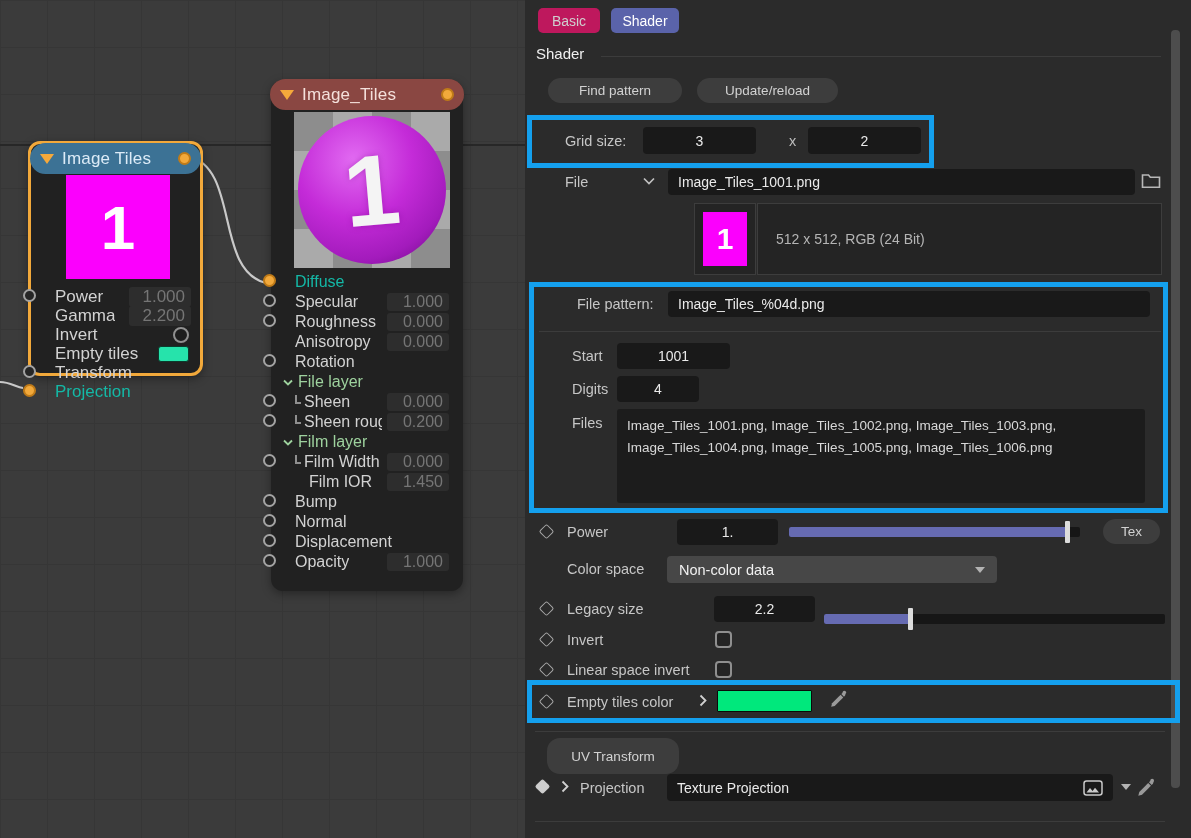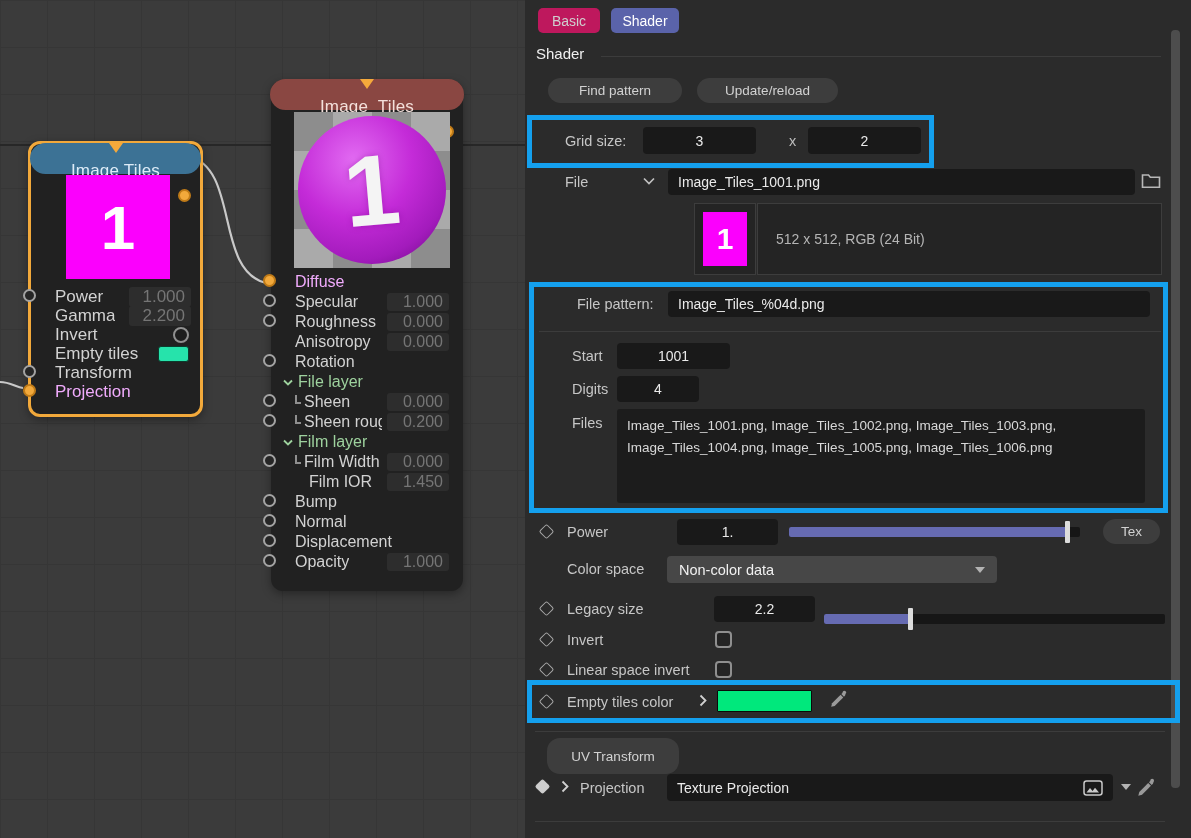--- a/index.html
+++ b/index.html
@@ -18,21 +18,21 @@
       repeating-linear-gradient(to right, #363636 0 1px, transparent 1px 47px),
       repeating-linear-gradient(to bottom, #363636 0 1px, transparent 1px 47px),
       #3b3b3b;
   }
   .wires { position:absolute; left:0; top:0; width:525px; height:838px; pointer-events:none; }
 
   .node { position:absolute; background:#212121; border-radius:12px; box-shadow:0 3px 10px rgba(0,0,0,.35); }
   .node.selected { border:3px solid #f2a93b; }
   .node-header {
     position:absolute; left:-1px; right:-1px; top:-1px; height:31px;
-    border-radius:16px; display:flex; align-items:center; padding:0 10px; gap:8px;flex-direction:column;
+    border-radius:16px; display:flex; align-items:center; padding:0 10px; gap:8px;
   }
   .node1 .node-header { background:#3c7295; }
   .node2 .node-header { background:#8a4742; }
   .tri-down { width:0; height:0; border-left:7px solid transparent; border-right:7px solid transparent; border-top:10px solid #f5a93b; flex:0 0 auto; }
   .node-title { font-size:17px; letter-spacing:.2px; }
   .node1 .node-title { color:#dcebf7; }
   .node2 .node-title { color:#f4e0db; }
   .hdr-port { margin-left:auto; }
 
   .port {
@@ -55,21 +55,21 @@
     position:absolute; left:4px; top:4px; width:148px; height:148px; border-radius:50%;
     background: radial-gradient(circle at 38% 30%, #e26bf2 0%, #c42bd8 42%, #a31bbc 72%, #64087d 100%);
     display:flex; align-items:center; justify-content:center;
   }
   .sphere span { color:#f4f4f4; font-weight:bold; font-size:100px; transform:rotate(-5deg); text-shadow:0 0 6px rgba(120,0,140,.4); }
 
   .nrow { position:absolute; left:0; right:0; display:flex; align-items:center; padding-left:24px; }
   .node1 .nrow { height:19px; font-size:17px; }
   .node2 .nrow { height:20px; font-size:16px; }
   .nlabel { color:#d2d2d2; white-space:nowrap; overflow:hidden; }
-  .nlabel.orange { color:#f0abfc; }
+  .nlabel.orange { color:#14b8a6; }
   .nlabel.green { color:#9ed29e; }
   .nval {
     margin-left:auto; background:#2d2d2d; color:#757575; border-radius:3px;
     padding:0 6px; min-width:62px; text-align:right; flex:0 0 auto;
   }
   .node1 .nval { margin-right:9px; }
   .node2 .nval { margin-right:14px; }
   .vchev { margin-right:5px; margin-left:-12px; flex:0 0 auto; display:flex; }
   .tick { width:6px; height:9px; border-left:2px solid #8f8f8f; border-bottom:2px solid #8f8f8f; margin-right:3px; margin-top:-6px; flex:0 0 auto; }
   .radio { width:16px; height:16px; border:2px solid #909090; border-radius:50%; margin-left:auto; margin-right:11px; background:#1d1d1d; }
@@ -110,21 +110,21 @@
 <body>
 
 <div class="stage">
 
   <div class="canvas">
     <svg class="wires">
       <path d="M188,156 C240,168 214,270 266,283" stroke="#c9c9c9" stroke-width="2.2" fill="none"></path>
       <path d="M0,382 C10,382 16,387 23,388" stroke="#c9c9c9" stroke-width="2.2" fill="none"></path>
     </svg>
 
-    <div class="node node1 selected" style="left:28px; top:141px; width:175px; height:276px;">
+    <div class="node node1 selected" style="left:28px; top:141px; width:175px; height:235px;">
       <div class="node-header">
         <span class="tri-down"></span>
         <span class="node-title">Image Tiles</span>
         <span class="port orange hdr-port"></span>
       </div>
       <div class="node-preview magenta-tile">
         <span>1</span>
       </div>
 
       <div class="nrow" style="top:143px">

